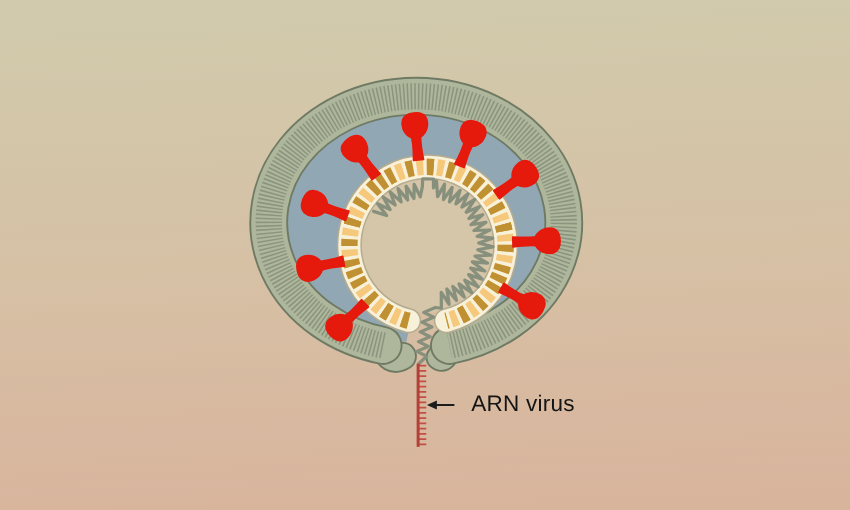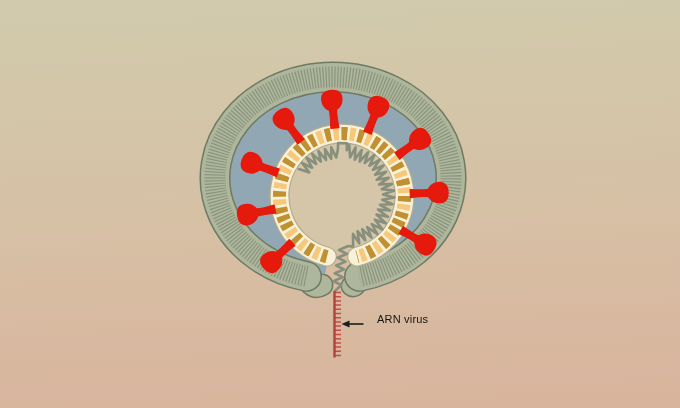--- a/index.html
+++ b/index.html
@@ -1,21 +1,21 @@
 <!DOCTYPE html>
 <html><head>
 <meta charset="utf-8">
 <style>
   html,body{margin:0;padding:0;}
   body{width:680px;height:408px;overflow:hidden;font-family:"Liberation Sans",sans-serif;}
   .stage{position:relative;width:680px;height:408px;}
   .stage svg{position:absolute;left:0;top:0;}
   .arn-label{
     position:absolute;left:377px;top:313px;
-    font-size:11px;font-weight:400;letter-spacing:.2px;
+    font-size:18px;font-weight:400;letter-spacing:.2px;
     color:#141414;white-space:nowrap;user-select:none;
   }
 </style>
 </head>
 <body>
 
 <div class="stage">
   <svg width="680" height="408" viewBox="0 0 680 408">
     <defs>
       <linearGradient id="bg" gradientUnits="userSpaceOnUse" x1="330" y1="0" x2="345" y2="408">

